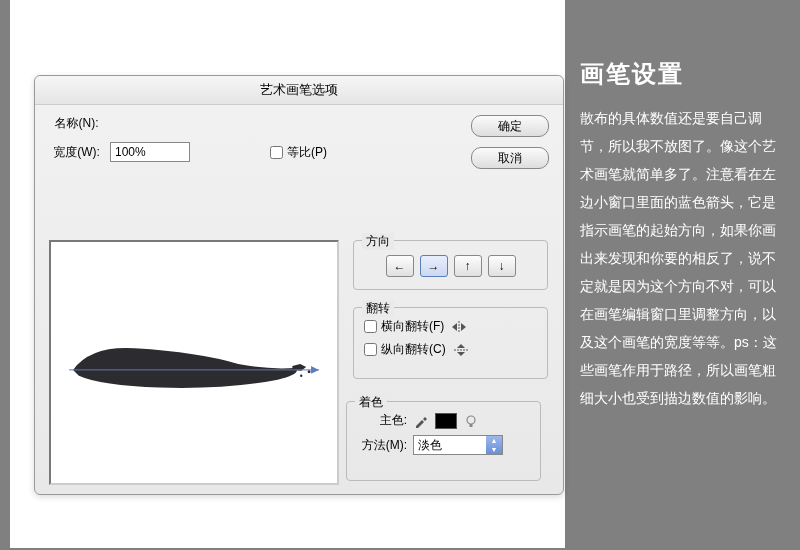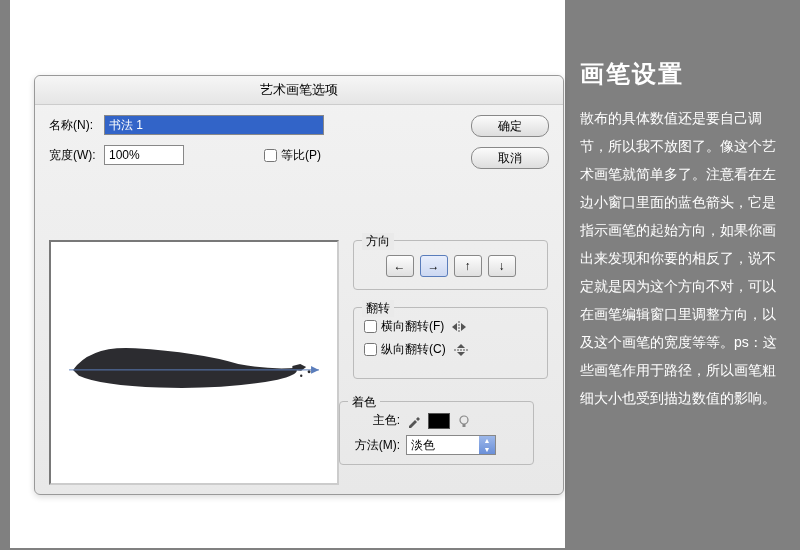--- a/index.html
+++ b/index.html
@@ -33,21 +33,21 @@
     background: linear-gradient(#f6f6f6,#e5e5e5);
     border-radius: 6px 6px 0 0;
     font-size: 13px;
   }
   .dialog-body {
     position: relative;
     padding: 10px 14px;
     height: calc(100% - 28px);
   }
   .row { display: flex; align-items: center; margin-bottom: 10px; }
-  .lbl { width: 55px; text-align: left; }
+  .lbl { width: 55px; text-align: center; margin-right: 6px; }
   .text-input {
     height: 20px; border: 1px solid #888;
     background: #fff; padding: 1px 4px;
     font-size: 12px;
   }
   .text-input.sel {
     width: 220px;
     background: #3264c8; color: #fff;
   }
   .text-input.small { width: 80px; background:#fff; color:#000; }
@@ -75,21 +75,21 @@
     padding: 10px 10px 8px;
     position: absolute;
     background: rgba(240,240,240,0);
   }
   .group-label {
     position: absolute; top: -8px; left: 8px;
     background: #eaeaea; padding: 0 4px; font-size: 12px;
   }
   .g-dir { left: 318px; top: 135px; width: 195px; height: 50px; display:flex; gap:6px; align-items:center; justify-content:center; }
   .g-flip { left: 318px; top: 202px; width: 195px; height: 72px; }
-  .g-color { left: 304px; top: 296px; width: 195px; height: 64px; }
+  .g-color { left: 311px; top: 296px; width: 195px; height: 80px; }
   .dir-btn {
     width: 28px; height: 22px;
     border: 1px solid #888; border-radius: 3px;
     background: linear-gradient(#fdfdfd,#e0e0e0);
     display:flex; align-items:center; justify-content:center;
     cursor:pointer;
   }
   .dir-btn.active { border:1px solid #5a7dbb; background:linear-gradient(#e8eefc,#ccd8f2); }
   .flip-row { display:flex; align-items:center; gap:6px; margin-bottom:6px; }
   .flip-icon { width:18px; height:14px; display:inline-block; }
@@ -123,21 +123,20 @@
 
 <div class="dialog">
   <div class="dialog-title">艺术画笔选项</div>
   <div class="dialog-body">
     <div class="btns">
       <div class="btn">确定</div>
       <div class="btn">取消</div>
     </div>
     <div class="row">
       <span class="lbl"><span>名称(N):</span></span>
-      <input class="text-input sel" value="书法 1" style="">
     </div>
     <div class="row">
       <span class="lbl"><span>宽度(W):</span></span>
       <input class="text-input small" value="100%" style="">
       <span style="width:80px"></span>
       <label class="chk">
         <input type="checkbox" style="">
         <span>等比(P)</span>
       </label>
     </div>

